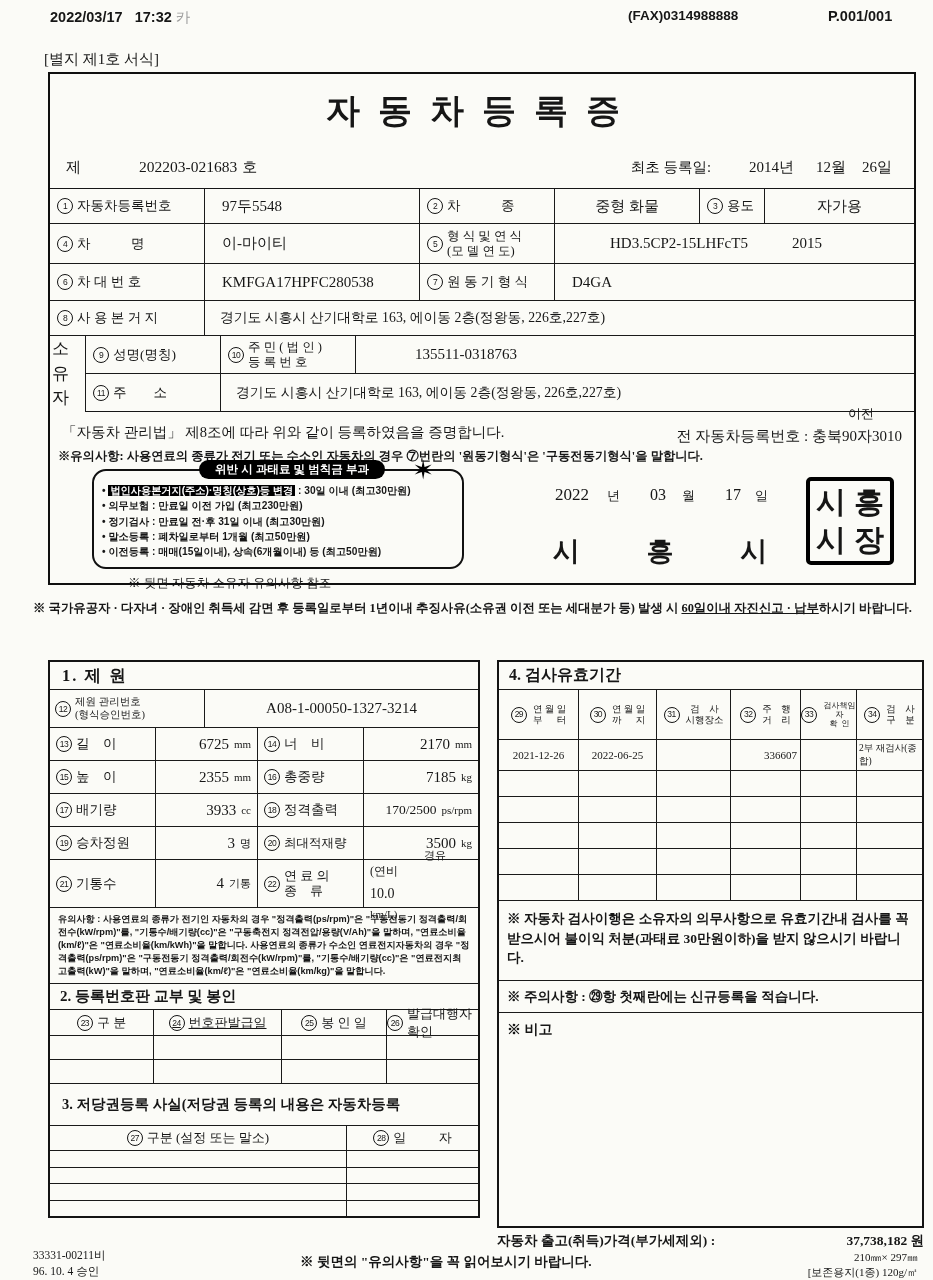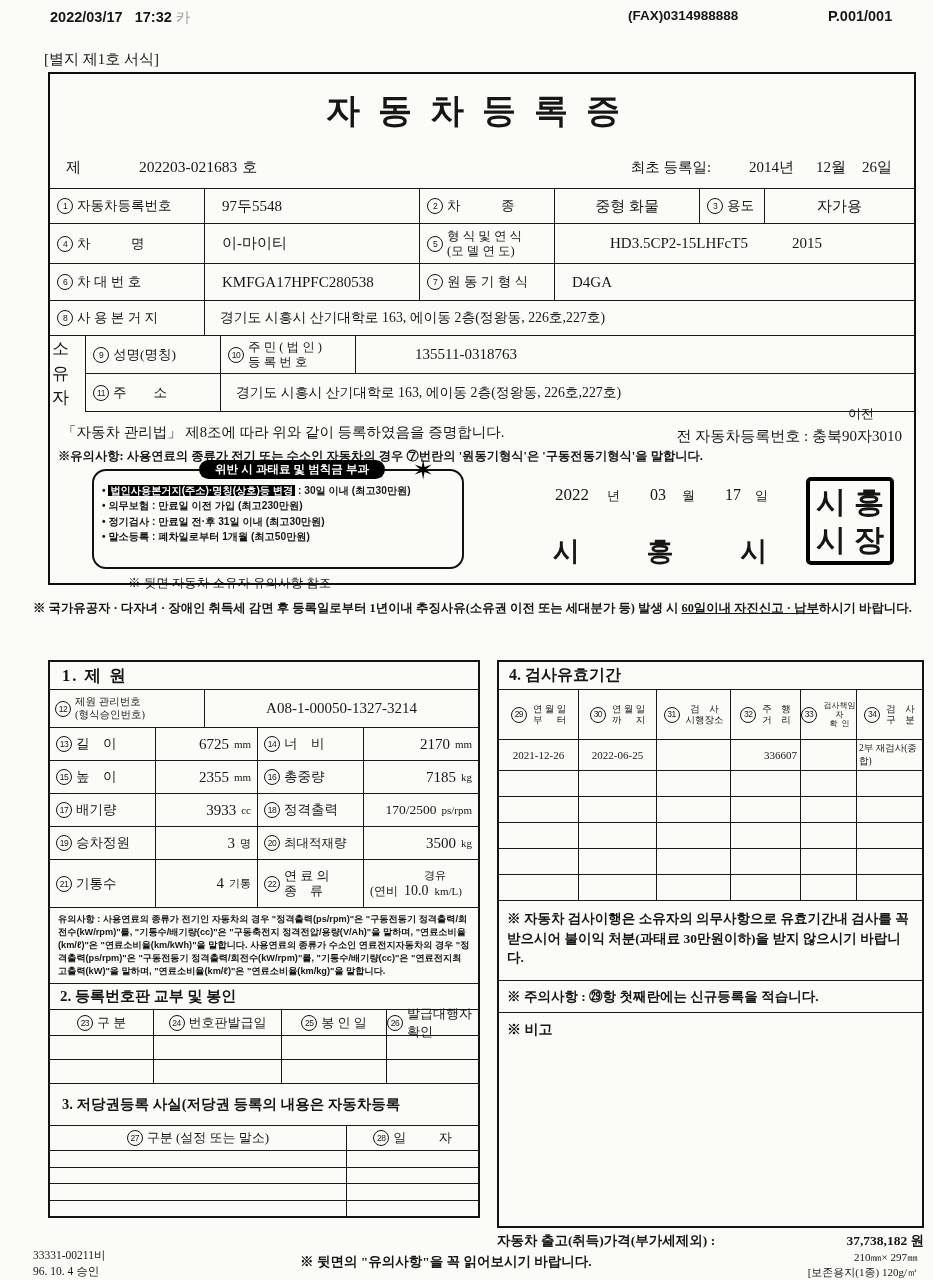--- a/index.html
+++ b/index.html
@@ -211,20 +211,21 @@
       <div class="abs" style="top:37px;left:8px;font-size:12.3px;font-weight:bold;">※유의사항: 사용연료의 종류가 전기 또는 수소인 자동차의 경우 ⑦번란의 '원동기형식'은 '구동전동기형식'을 말합니다.</div>
 
       <div class="penaltybox">
         <div class="pill">위반 시 과태료 및 범칙금 부과</div>
         <div class="star">✶</div>
         <div class="plist">
           <div class="pitem"><span class="hl">법인사용본거지(주소)·명칭(상호)등 변경</span><span> : 30일 이내 (최고30만원)</span></div>
           <div class="pitem">의무보험 : 만료일 이전 가입 (최고230만원)</div>
           <div class="pitem">정기검사 : 만료일 전·후 31일 이내 (최고30만원)</div>
           <div class="pitem">말소등록 : 폐차일로부터 1개월 (최고50만원)</div>
+          <div class="pitem">이전등록 : 매매(15일이내), 상속(6개월이내) 등 (최고50만원)</div>
         </div>
       </div>
       <div class="abs" style="top:164px;left:78px;font-size:12.5px;">※ 뒷면 자동차 소유자 유의사항 참조</div>
 
       <div class="abs" style="top:74px;left:505px;font-size:16px;">
         <span style="font-size:17px;">2022</span>
         <span style="margin-left:14px;font-size:13px;">년</span>
         <span style="margin-left:26px;">03</span>
         <span style="margin-left:12px;font-size:13px;">월</span>
         <span style="margin-left:26px;">17</span>
@@ -344,37 +345,37 @@
         </div>
       <div class="sc" style="width:106px;padding-left:6px;">
           <span class="cn">22</span>
           <span class="two" style="font-size:13px;">
             <span>연 료 의</span>
             <span class="pre">종    류</span>
           </span>
         </div>
       <div class="sc last flex1" style="flex-direction:column;align-items:stretch;justify-content:center;padding:2px 6px;">
         <div style="text-align:right;font-size:11px;padding-right:26px;">경유</div>
-        <div style="display:flex;align-items:baseline;justify-content:flex-start;gap:6px;">
+        <div style="display:flex;align-items:baseline;justify-content:flex-start;gap:6px;flex-direction:column;">
           <span style="font-size:12px;">(연비</span>
           <span style="font-size:14px;">10.0</span>
           <span class="unit">km/L)</span>
         </div>
       </div>
     </div>
 
     <div class="notebox" style="height:76px;">유의사항 : 사용연료의 종류가 전기인 자동차의 경우 "정격출력(ps/rpm)"은 "구동전동기 정격출력/회전수(kW/rpm)"를, "기통수/배기량(cc)"은 "구동축전지 정격전압/용량(V/Ah)"을 말하며, "연료소비율(km/ℓ)"은 "연료소비율(km/kWh)"을 말합니다. 사용연료의 종류가 수소인 연료전지자동차의 경우 "정격출력(ps/rpm)"은 "구동전동기 정격출력/회전수(kW/rpm)"를, "기통수/배기량(cc)"은 "연료전지최고출력(kW)"을 말하며, "연료소비율(km/ℓ)"은 "연료소비율(km/kg)"을 말합니다.</div>
 
     <div class="sec-title" style="height:26px;font-size:15px;padding-left:10px;">2. 등록번호판  교부 및 봉인</div>
     <div class="srow" style="height:26px;">
       <div class="hcell" style="width:104px;">
           <span class="cn">23</span>
           <span>구 분</span>
         </div>
-      <div class="hcell" style="width:128px;">
+      <div class="hcell" style="width:128px;text-decoration:underline;">
           <span class="cn">24</span>
           <span>번호판발급일</span>
         </div>
       <div class="hcell" style="width:105px;">
           <span class="cn">25</span>
           <span>봉 인 일</span>
         </div>
       <div class="hcell last flex1">
           <span class="cn">26</span>
           <span>발급대행자확인</span>

